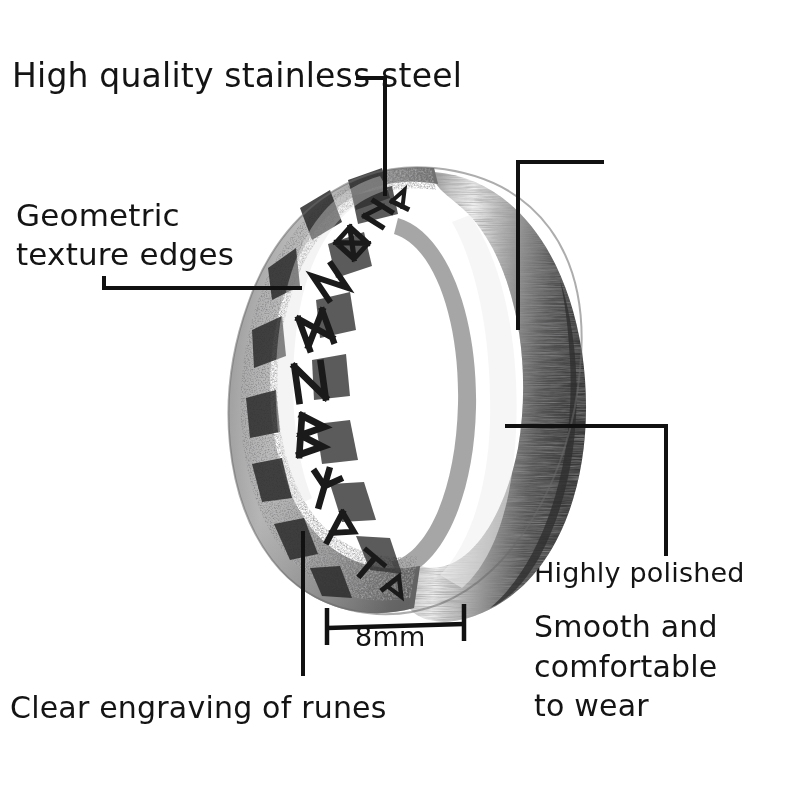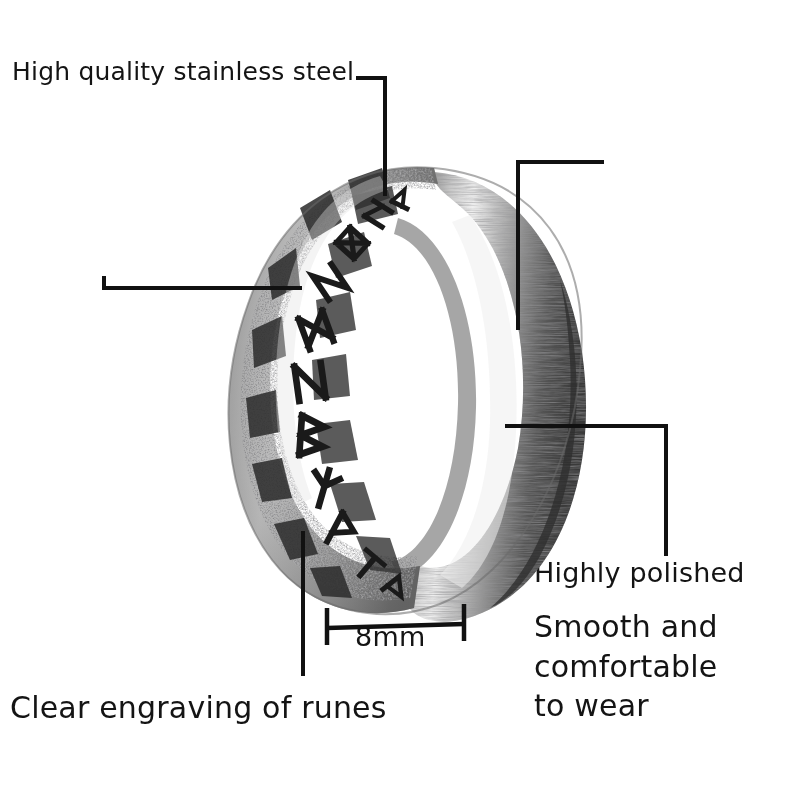--- a/index.html
+++ b/index.html
@@ -21,21 +21,21 @@
     position: absolute;
     white-space: pre;
     line-height: 1.16;
     color: #141414;
     letter-spacing: 0.2px;
     font-family: "DejaVu Sans", sans-serif;
   }
   #label-stainless {
     left: 12px;
     top: 57px;
-    font-size: 25px;
+    font-size: 33px;
   }
   #label-geometric {
     left: 16px;
     top: 196px;
     font-size: 31px;
     line-height: 1.25;
   }
   #label-specs {
     left: 608px;
     top: 109px;
@@ -328,20 +328,22 @@
 
     <g>
       <path class="dimline" d="M 327 608 L 327 645"></path>
       <path class="dimline" d="M 464 604 L 464 641"></path>
       <path class="dimline" d="M 327 628 L 464 624"></path>
     </g>
   </svg>
 
   <div class="anno" id="label-stainless">High quality stainless steel</div>
 
+  <div class="anno" id="label-geometric">Geometric
+texture edges</div>
 
 
   <div class="anno" id="label-polished">Highly polished</div>
 
   <div class="anno" id="label-runes">Clear engraving of runes</div>
 
   <div class="anno" id="label-smooth">Smooth and
 comfortable
 to wear</div>
 

